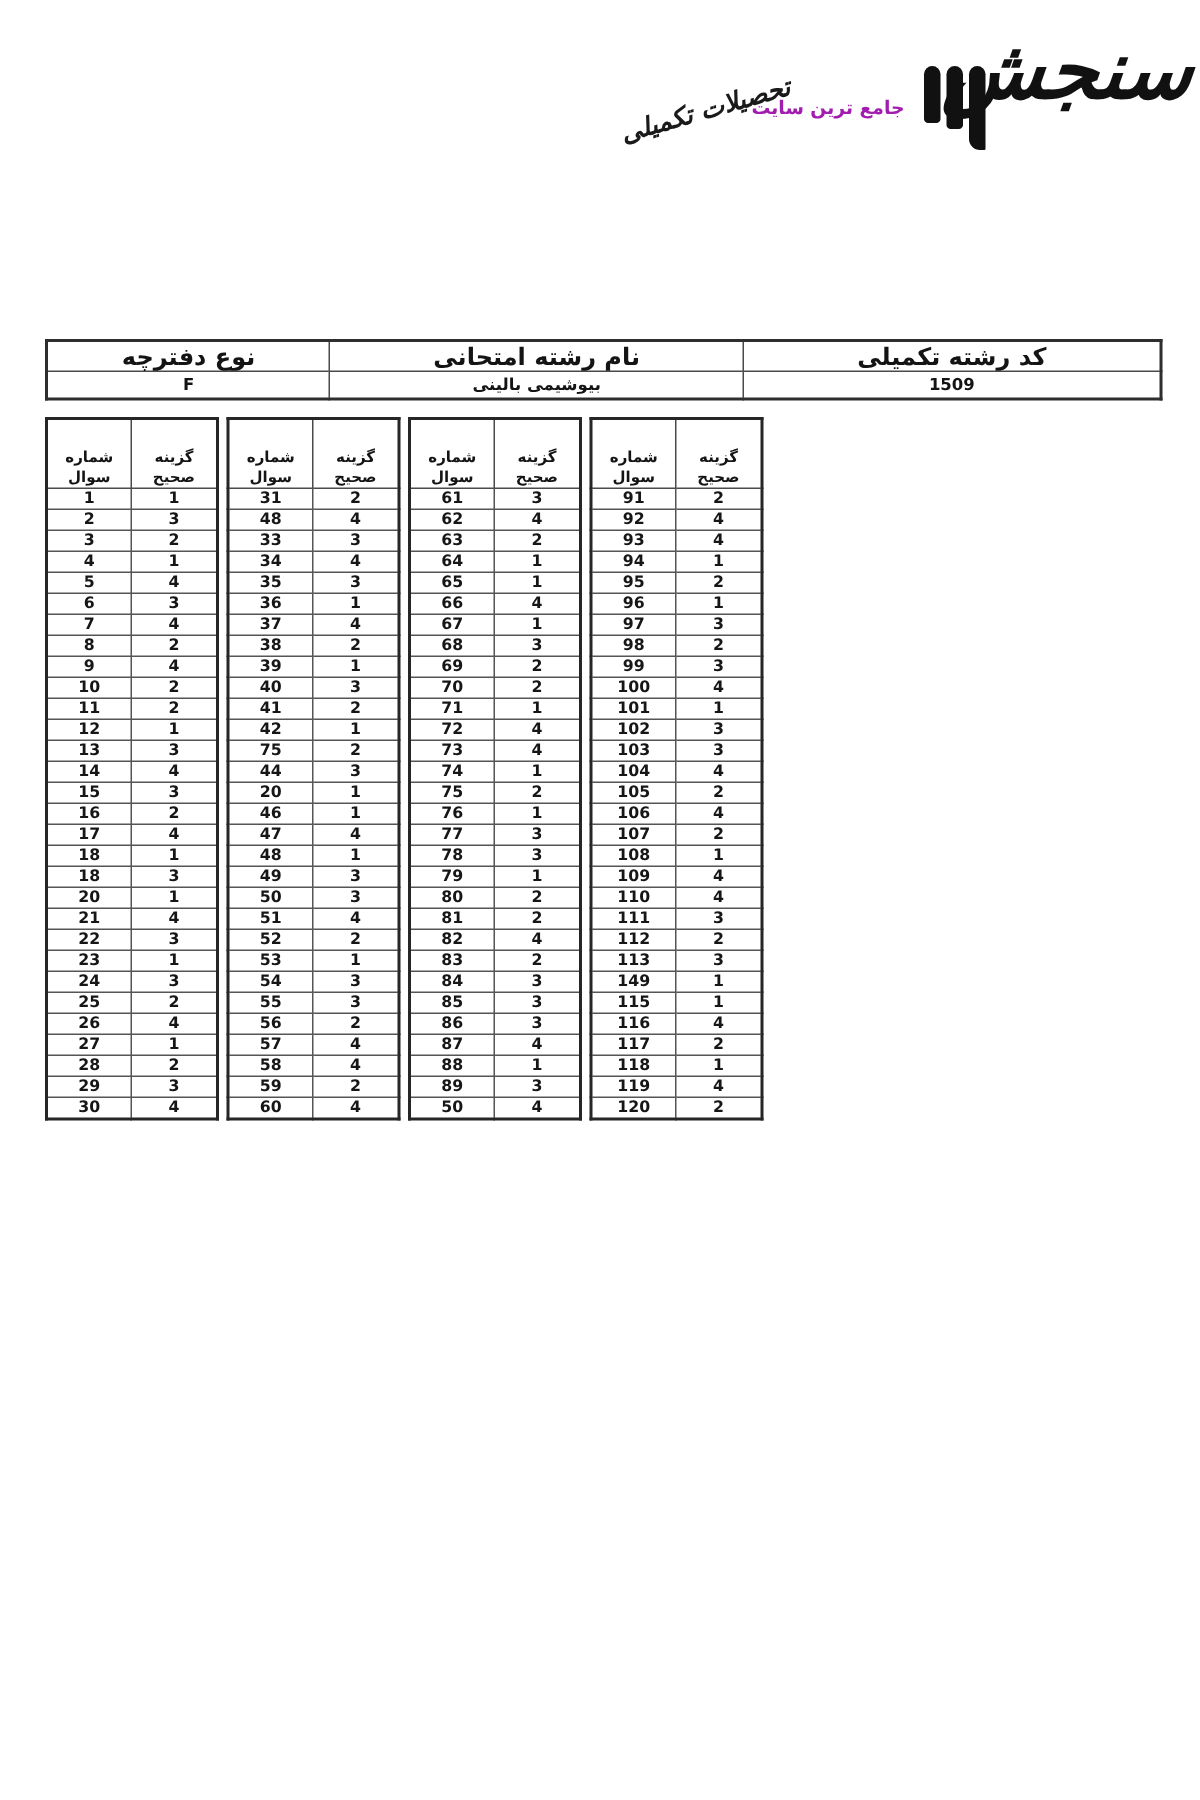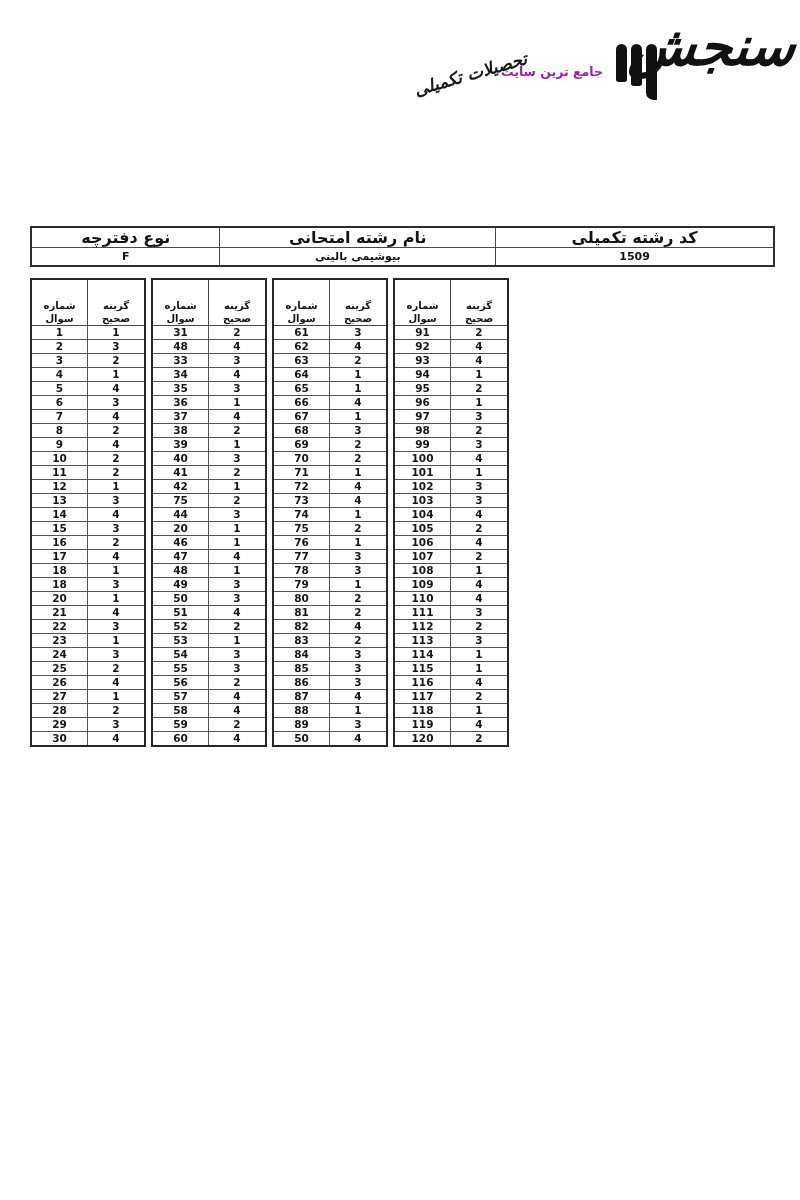--- a/index.html
+++ b/index.html
@@ -579,21 +579,21 @@
         </tr>
         <tr>
           <td class="q-cell">112</td>
           <td class="a-cell">2</td>
         </tr>
         <tr>
           <td class="q-cell">113</td>
           <td class="a-cell">3</td>
         </tr>
         <tr>
-          <td class="q-cell">114</td>
+          <td class="q-cell">149</td>
           <td class="a-cell">1</td>
         </tr>
         <tr>
           <td class="q-cell">115</td>
           <td class="a-cell">1</td>
         </tr>
         <tr>
           <td class="q-cell">116</td>
           <td class="a-cell">4</td>
         </tr>

